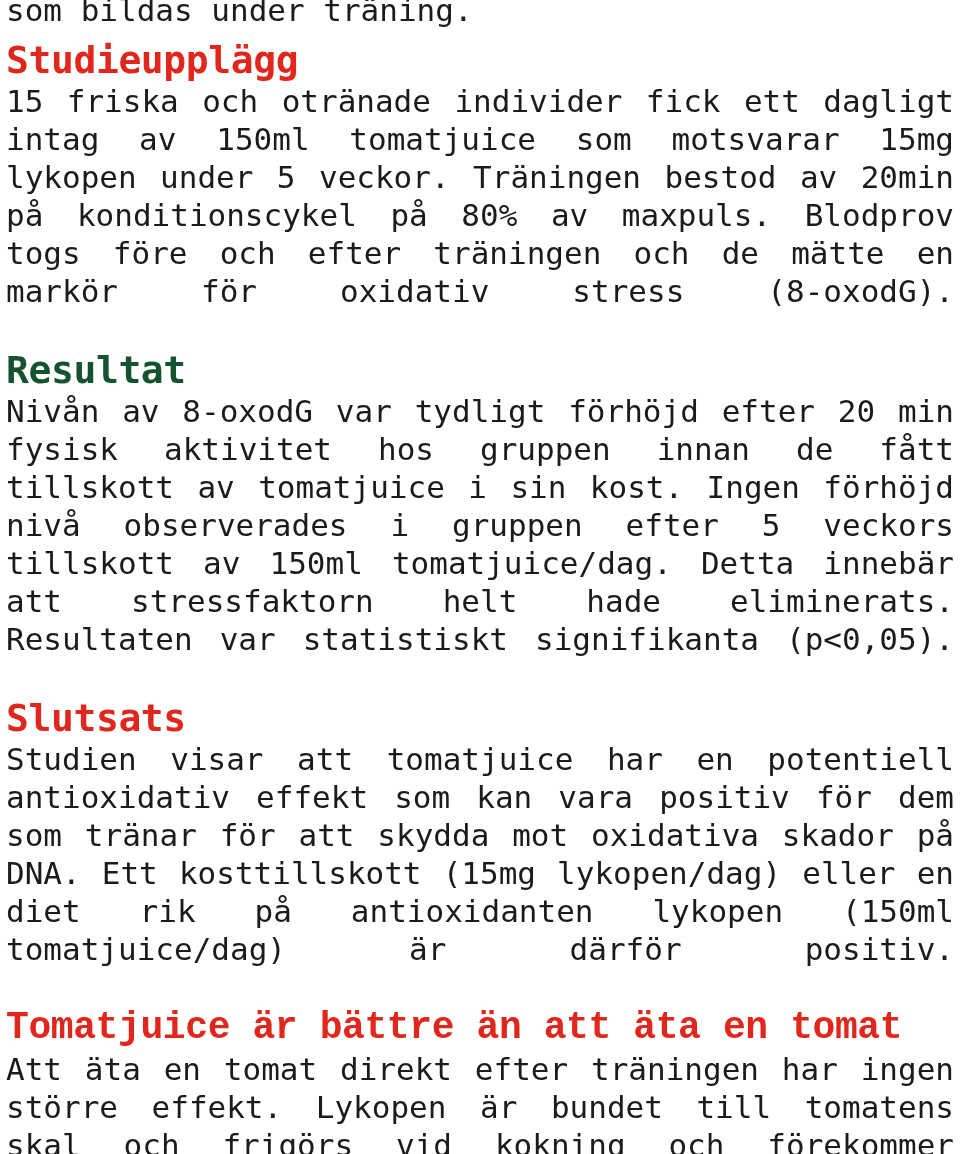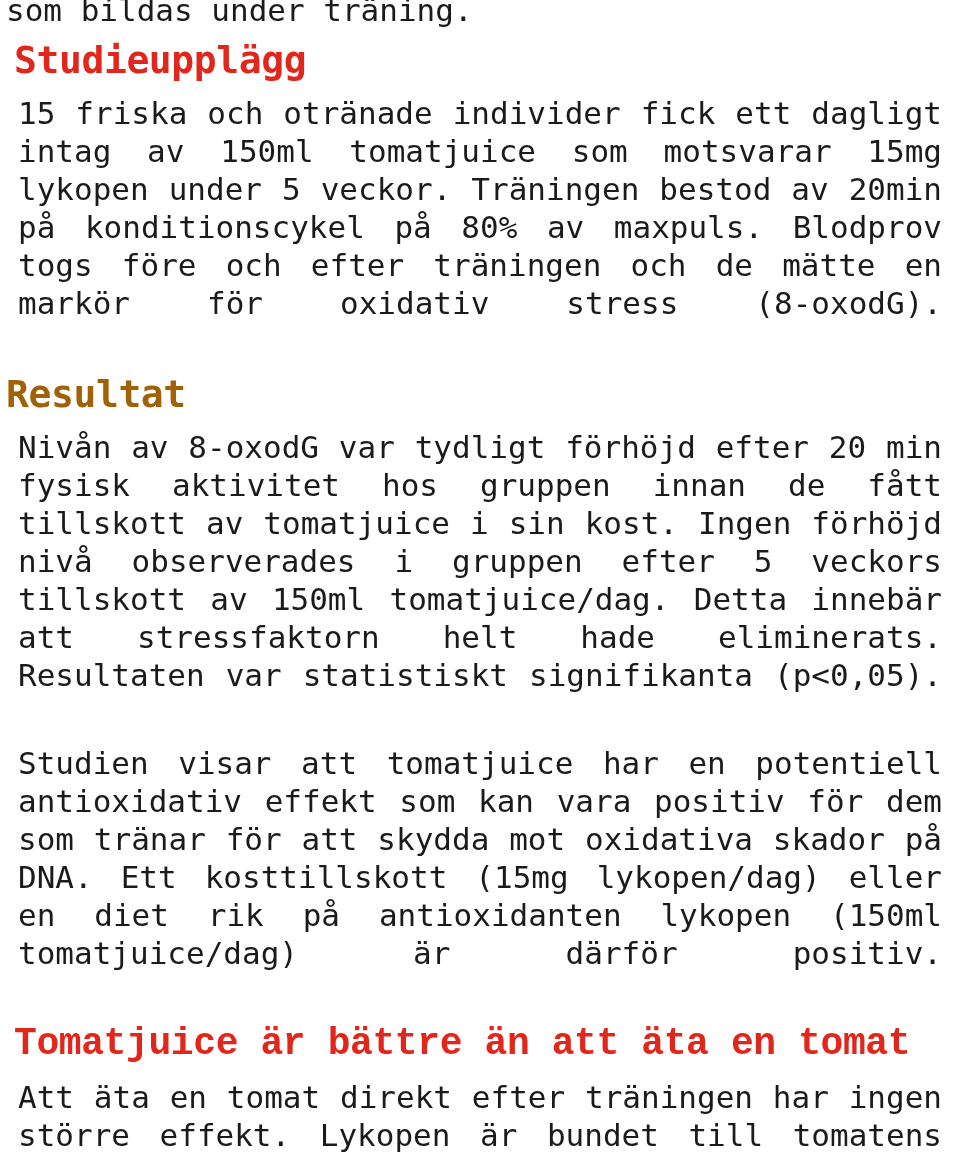--- a/index.html
+++ b/index.html
@@ -43,30 +43,30 @@
   }
 
   h2.heading {
     margin: 0;
     font-size: 38px;
     line-height: 44px;
     font-weight: bold;
     letter-spacing: -0.4px;
     white-space: nowrap;
   }
-  h2.red      { color: #e1261c; margin-left: 8px; }
-  h2.dark     { color: #a16207; }
+  h2.red      { color: #e1261c; }
+  h2.dark     { color: #14532d; }
 
   .h-studieupplagg { margin-top: 24px; margin-bottom: 26px; }
   .h-resultat      { margin-top: 38px; margin-bottom: 26px; }
   .h-slutsats      { margin-top: 38px; margin-bottom: 26px; }
   .h-tomatjuice    { margin-top: 44px; margin-bottom: 28px; font-size: 37.5px; letter-spacing: -0.9px; font-family: Liberation Mono, monospace; }
 
   p.para {
-    margin: 12px;
+    margin: 0;
     font-size: 31px;
     line-height: 38px;
     text-align: justify;
     text-justify: inter-word;
     color: #1b1b1b;
     word-spacing: 0px;
   }
   
   p.para::after {
     content: "";
@@ -82,19 +82,20 @@
   <div class="clipped-line">som bildas under träning.</div>
 
   <div class="flow">
 
     <h2 class="heading red h-studieupplagg">Studieupplägg</h2>
     <p class="para">15 friska och otränade individer fick ett dagligt intag av 150ml tomatjuice som motsvarar 15mg lykopen under 5 veckor. Träningen bestod av 20min på konditionscykel på 80% av maxpuls. Blodprov togs före och efter träningen och de mätte en markör för oxidativ stress (8-oxodG).</p>
 
     <h2 class="heading dark h-resultat">Resultat</h2>
     <p class="para">Nivån av 8-oxodG var tydligt förhöjd efter 20 min fysisk aktivitet hos gruppen innan de fått tillskott av tomatjuice i sin kost. Ingen förhöjd nivå observerades i gruppen efter 5 veckors tillskott av 150ml tomatjuice/dag. Detta innebär att stressfaktorn helt hade eliminerats. Resultaten var statistiskt signifikanta (p&lt;0,05).</p>
 
+    <h2 class="heading red h-slutsats">Slutsats</h2>
     <p class="para">Studien visar att tomatjuice har en potentiell antioxidativ effekt som kan vara positiv för dem som tränar för att skydda mot oxidativa skador på DNA. Ett kosttillskott (15mg lykopen/dag) eller en diet rik på antioxidanten lykopen (150ml tomatjuice/dag) är därför positiv.</p>
 
     <h2 class="heading red h-tomatjuice">Tomatjuice är bättre än att äta en tomat</h2>
     <p class="para">Att äta en tomat direkt efter träningen har ingen större effekt. Lykopen är bundet till tomatens skal och frigörs vid kokning och förekommer rikligt i tomatjuice och ketchup.</p>
 
   </div>
 </div>
 
 </body></html>

